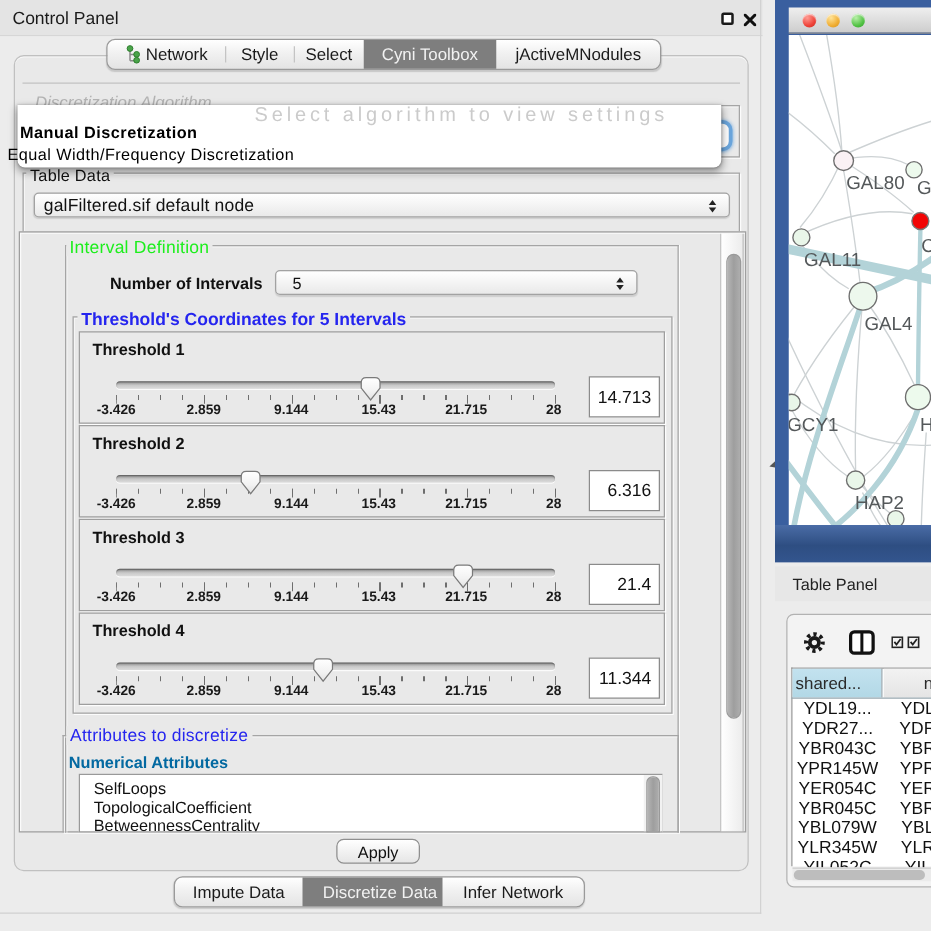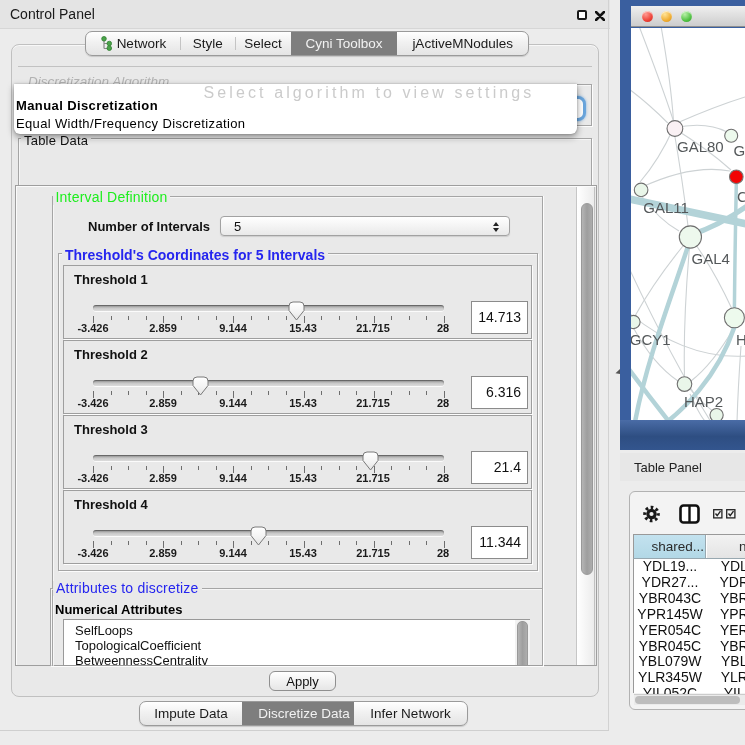--- a/index.html
+++ b/index.html
@@ -66,24 +66,28 @@
 
   <div class="abs" style="left:18px;top:37px;width:574px;height:1px;background:#c2c2c2;"></div>
   <div class="abs grp" style="left:18px;top:55px;width:574px;height:42px;"></div>
   <div class="abs" style="left:28px;top:45px;font-size:13.5px;color:#b2b2b2;font-style:italic;">Discretization Algorithm</div>
 
   <div class="abs" style="left:200px;top:67px;width:386px;height:25px;border:3px solid #6aa5dc;border-radius:8px;background:#fff;box-shadow:0 0 3px #7db0e0;"></div>
 
   <div class="abs" style="z-index:6;left:14px;top:55px;width:563px;height:50px;background:#fff;border-radius:0 0 6px 6px;box-shadow:0 3px 7px rgba(0,0,0,.4),0 0 2px rgba(0,0,0,.25);"></div>
   <div class="abs" style="z-index:7;left:196px;top:55px;width:346px;text-align:center;font-size:16px;letter-spacing:3.1px;color:#cbcbcb;">Select algorithm to view settings</div>
   <div class="abs" style="z-index:7;left:16px;top:69px;font-size:13px;font-weight:bold;letter-spacing:.4px;color:#000;">Manual Discretization</div>
-  <div class="abs" style="z-index:7;left:16px;top:87px;font-size:13px;letter-spacing:.35px;color:#000;">Equal Width/Frequency Discretization</div>
+  <div class="abs" style="z-index:7;left:6px;top:87px;font-size:13px;letter-spacing:.35px;color:#000;">Equal Width/Frequency Discretization</div>
 
   <div class="abs grp" style="left:18px;top:109px;width:574px;height:72px;"></div>
   <div class="abs gtitle" style="left:21px;top:104px;color:#111;font-size:13px;">Table Data</div>
+  <div class="abs combo" style="left:27px;top:125px;width:557px;height:20px;">
+      <span class="ctext" style="padding-left:7px;font-size:14px;letter-spacing:0.15px;">galFiltered.sif default node</span>
+      <span class="arrows"></span>
+    </div>
 
   <div class="abs" style="left:15px;top:156px;width:582px;height:481px;border:1px solid #9e9e9e;box-shadow:inset 1px 1px 0 #fbfbfb;background:#e9e9e9;"></div>
 
   <div class="abs" style="left:576px;top:158px;width:19px;height:478px;background:linear-gradient(to right,#ffffff,#ececec);border-left:1px solid #c6c6c6;border-right:1px solid #c0c0c0;"></div>
   <div class="abs sbthumb" style="left:581px;top:174px;width:12px;height:372px;"></div>
 
   <div class="abs grp" style="left:52px;top:167px;width:491px;height:470px;border-bottom:none;box-shadow:1px 0 0 rgba(255,255,255,.85),inset 1px 1px 0 rgba(255,255,255,.6);"></div>
   <div class="abs gtitle" style="left:52.5px;top:161px;color:#1dee1d;">Interval Definition</div>
   <div class="abs" style="left:88px;top:190px;font-size:13px;font-weight:bold;color:#111;">Number of Intervals</div>
   <div class="abs combo" style="left:220px;top:187px;width:290px;height:20px;">
@@ -161,21 +165,21 @@
       <span class="slab" style="left:309px;">21.715</span>
       <span class="slab" style="left:379px;">28</span>
     <svg class="thumb" style="left:186px;" width="17" height="20" viewBox="0 0 17 20">
         <path d="M1 5 Q1 1 5 1 L12 1 Q16 1 16 5 L16 9.5 L8.5 19 L1 9.5 Z" fill="url(#tg)" stroke="#7a7a7a" stroke-width="1"></path>
       </svg>
     <div class="vbox">11.344</div>
   </div>
 
   <div class="abs grp" style="left:50px;top:559px;width:493px;height:78px;border-bottom:none;"></div>
   <div class="abs gtitle" style="left:53px;top:552px;color:#2525ef;text-align:center;">Attributes to discretize</div>
-  <div class="abs" style="left:55px;top:573px;font-size:13px;font-weight:bold;color:#000000;">Numerical Attributes</div>
+  <div class="abs" style="left:55px;top:573px;font-size:13px;font-weight:bold;color:#0369a1;">Numerical Attributes</div>
   <div class="abs" id="attrlist" style="left:63px;top:590px;width:467px;height:47px;overflow:hidden;">
     <div>SelfLoops</div>
       <div>TopologicalCoefficient</div>
       <div>BetweennessCentrality</div>
   </div>
   <div class="abs" style="left:515px;top:591px;width:15px;height:45px;background:#f2f2f2;"></div>
   <div class="abs sbthumb" style="left:517px;top:592px;width:11px;height:45px;border-radius:5px 5px 0 0;"></div>
 
   <div class="abs btn" style="left:269px;top:642px;width:67px;height:20px;">Apply</div>
 </div>
@@ -283,21 +287,21 @@
 <svg class="abs" style="left:713px;top:509px;" width="32 " height="10" viewBox="0 0 32 10">
     <g stroke="#222" fill="none">
       <rect x="0.7" y="0.7" width="8.2" height="8.2" stroke-width="1.3"></rect>
       <path d="M2.5 4.5 L4.2 6.6 L7.5 2.2" stroke-width="1.4"></path>
       <rect x="13.7" y="0.7" width="8.2" height="8.2" stroke-width="1.3"></rect>
       <path d="M15.5 4.5 L17.2 6.6 L20.5 2.2" stroke-width="1.4"></path>
     </g>
   </svg>
 
 <div class="abs" style="left:633px;top:534px;width:112px;height:159px;background:#fff;border-left:1px solid #999;border-top:1px solid #999;"></div>
-<div class="hdrcell" style="left:634px;top:535px;width:72px;background:linear-gradient(#c3e2ef,#b2d8e6);justify-content:flex-end;padding-right:1px;">shared...</div>
+<div class="hdrcell" style="left:634px;top:535px;width:72px;background:linear-gradient(#c3e2ef,#b2d8e6);justify-content:flex-end;padding-right:16px;">shared...</div>
 <div class="hdrcell" style="left:707px;top:535px;width:38px;background:linear-gradient(#f2f2f2,#e4e4e4);border-right:none;justify-content:flex-start;padding-left:32px;">n...</div>
 <div class="abs" style="left:633px;top:557.5px;width:112px;height:1px;background:#98a8b0;"></div>
 <div class="abs" style="left:634px;top:559px;width:111px;height:135px;overflow:hidden;font-size:14px;color:#111;">
   <div class="trow" style="top:0px;">
       <span style="width:72px">YDL19...</span>
       <span style="width:76px">YDL1...</span>
     </div>
   <div class="trow" style="top:15.9px;">
       <span style="width:72px">YDR27...</span>
       <span style="width:76px">YDR2...</span>

